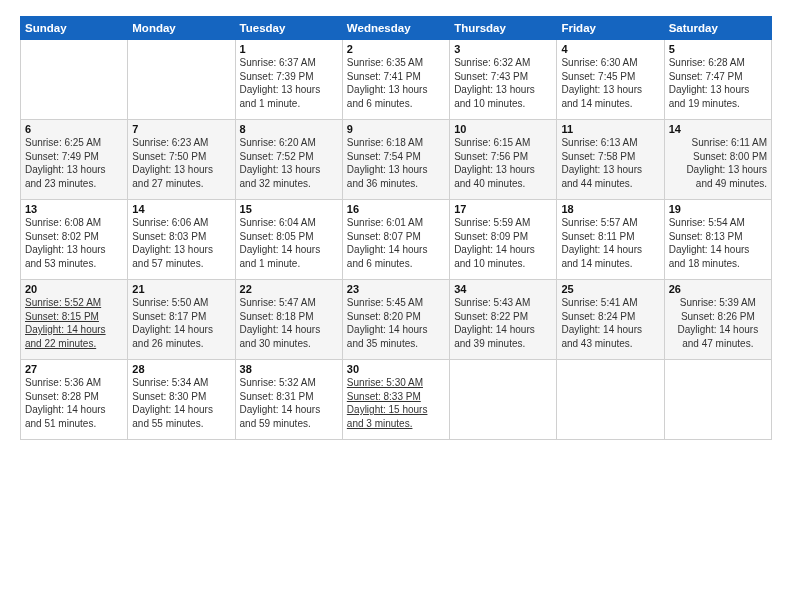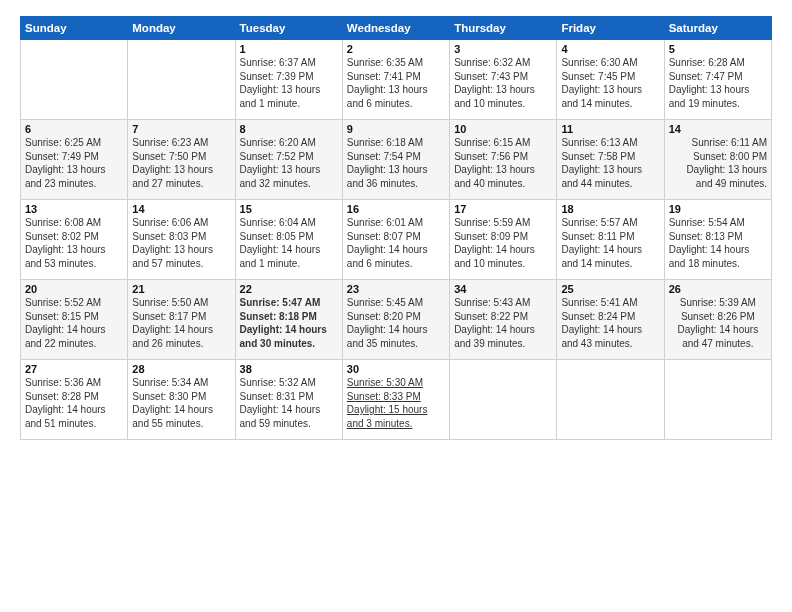--- a/index.html
+++ b/index.html
@@ -221,33 +221,33 @@
           <td>
             <span class="day-num">19</span>
             <div class="day-info" style="white-space: pre-line;">Sunrise: 5:54 AM
 Sunset: 8:13 PM
 Daylight: 14 hours and 18 minutes.</div>
           </td>
         </tr>
         <tr class="row-shaded">
           <td>
             <span class="day-num">20</span>
-            <div class="day-info" style="white-space: pre-line;">Sunrise: 5:52 AM
+            <div class="day-info" style="white-space: pre-line; text-decoration: underline;">Sunrise: 5:52 AM
 Sunset: 8:15 PM
 Daylight: 14 hours and 22 minutes.</div>
           </td>
           <td>
             <span class="day-num">21</span>
             <div class="day-info" style="white-space: pre-line;">Sunrise: 5:50 AM
 Sunset: 8:17 PM
 Daylight: 14 hours and 26 minutes.</div>
           </td>
           <td>
             <span class="day-num">22</span>
-            <div class="day-info" style="white-space: pre-line; font-weight: bold;">Sunrise: 5:47 AM
+            <div class="day-info" style="white-space: pre-line;">Sunrise: 5:47 AM
 Sunset: 8:18 PM
 Daylight: 14 hours and 30 minutes.</div>
           </td>
           <td>
             <span class="day-num">23</span>
             <div class="day-info" style="white-space: pre-line;">Sunrise: 5:45 AM
 Sunset: 8:20 PM
 Daylight: 14 hours and 35 minutes.</div>
           </td>
           <td>

